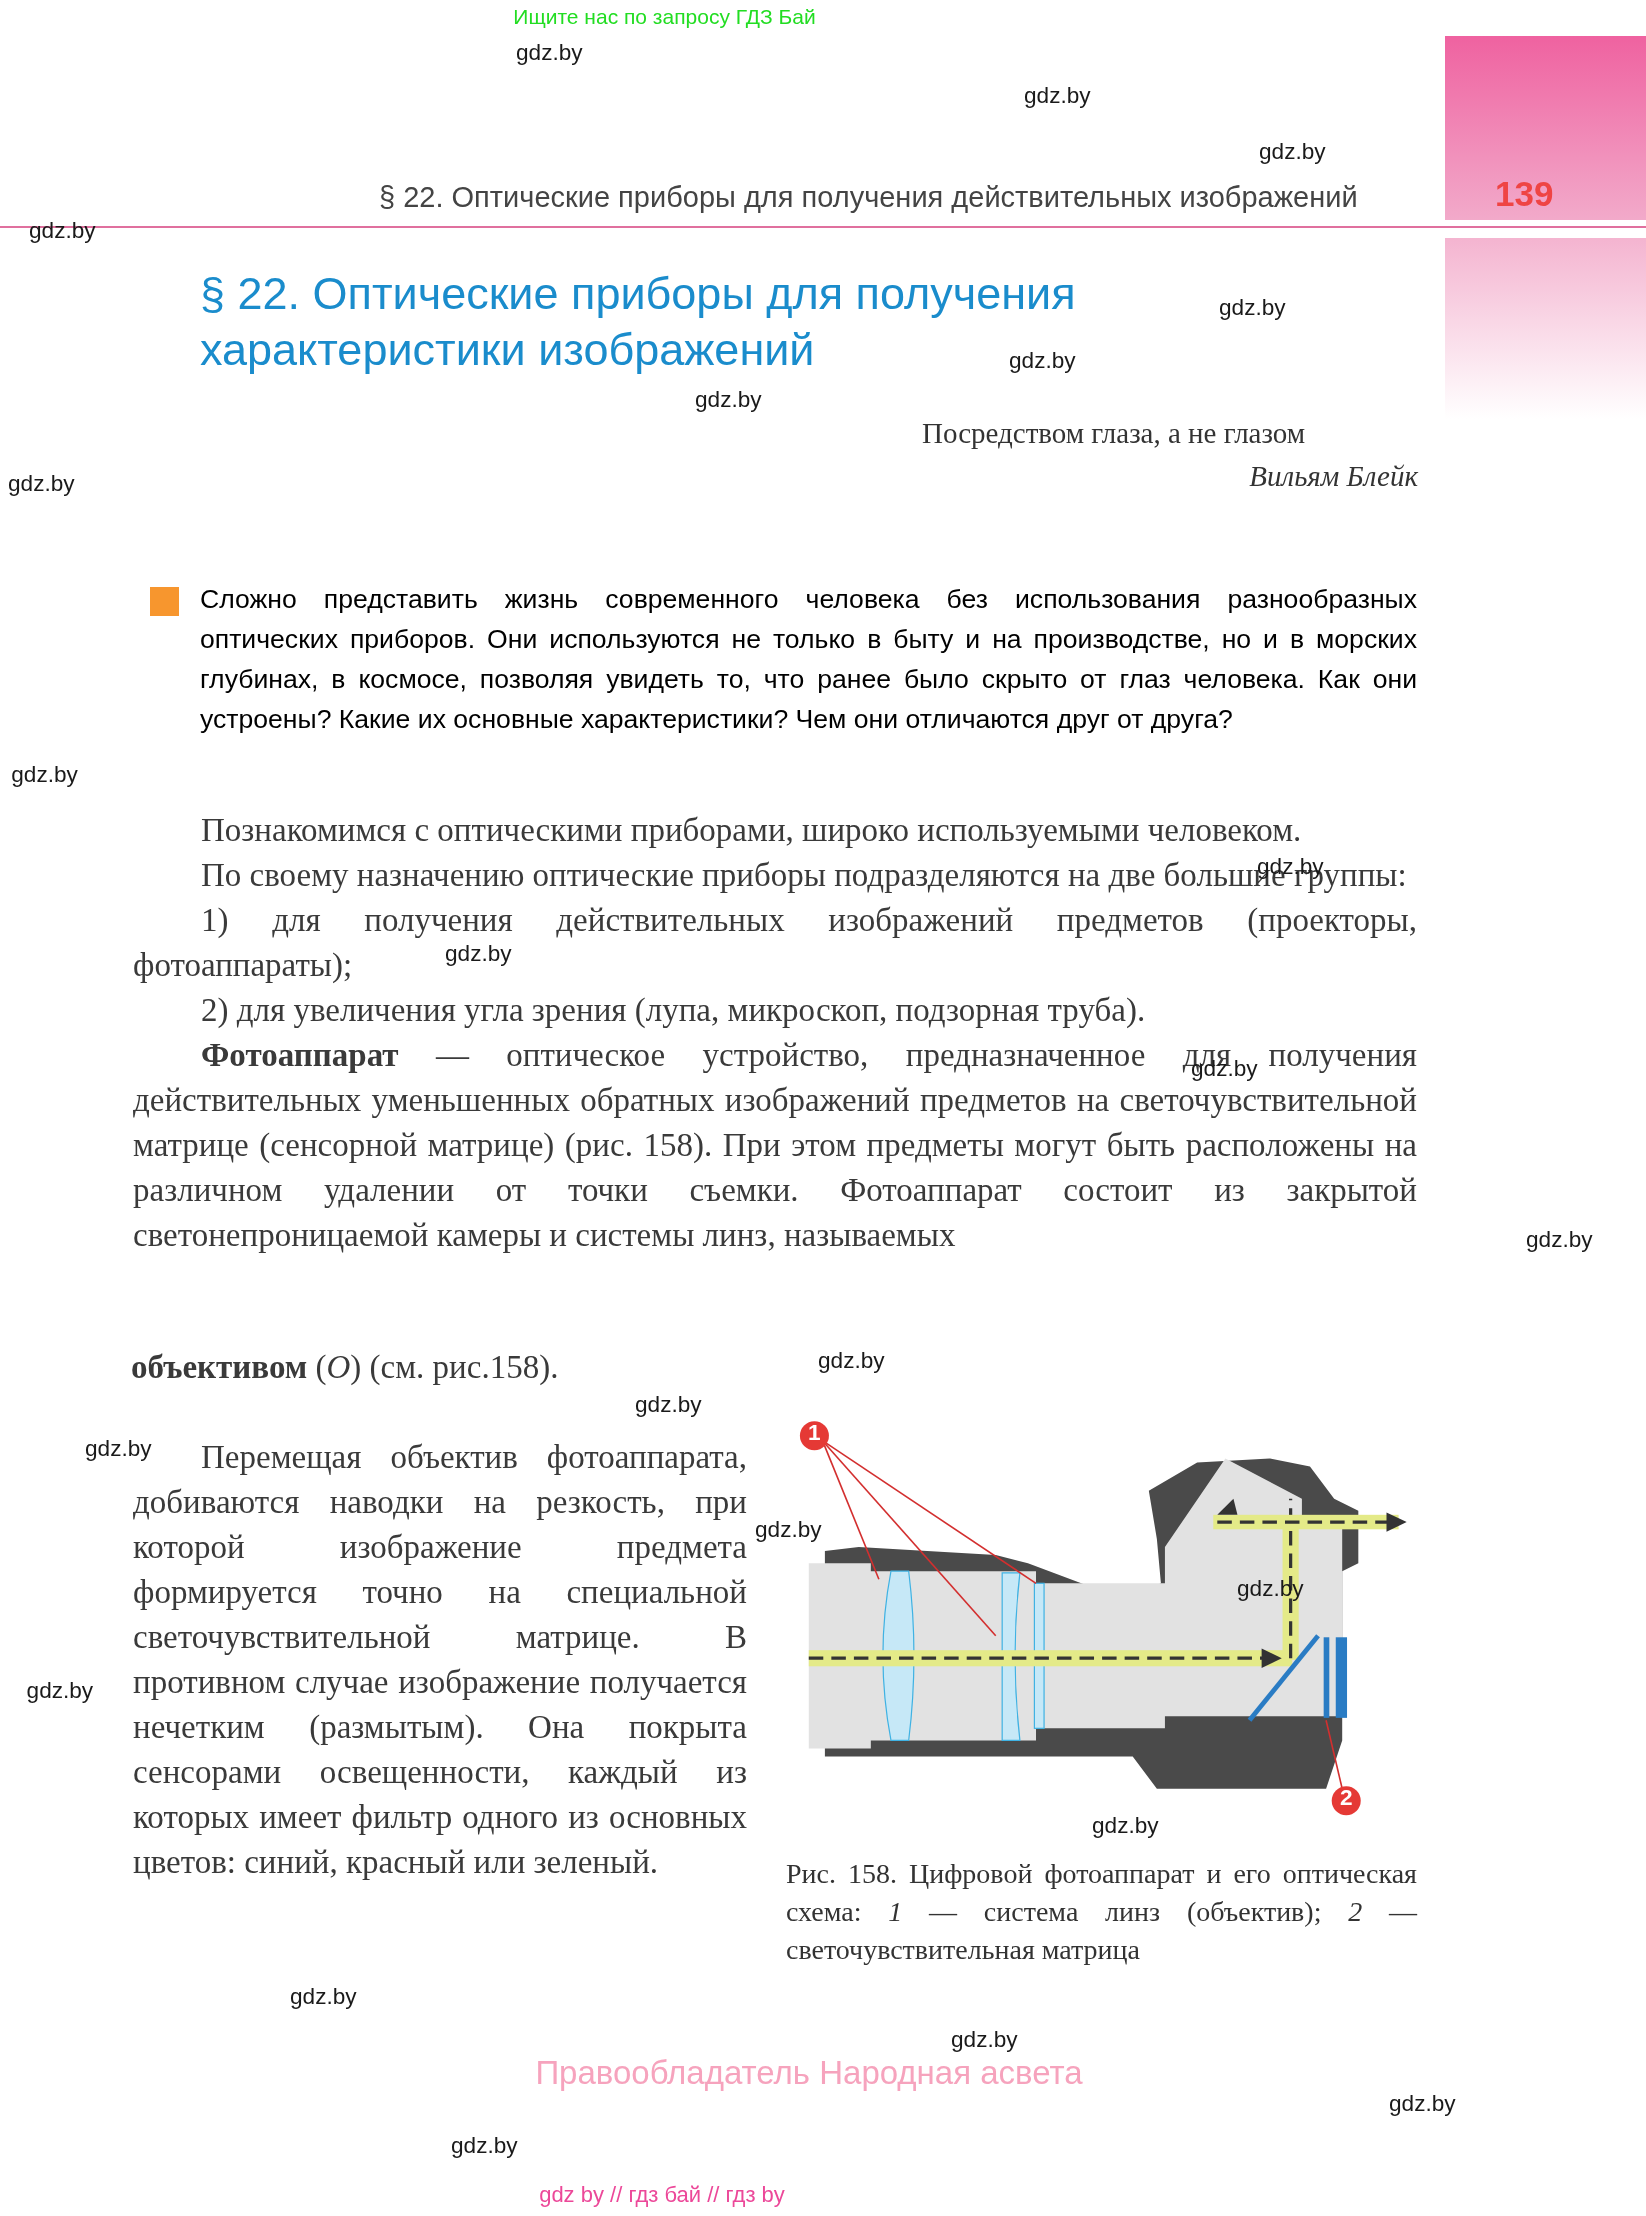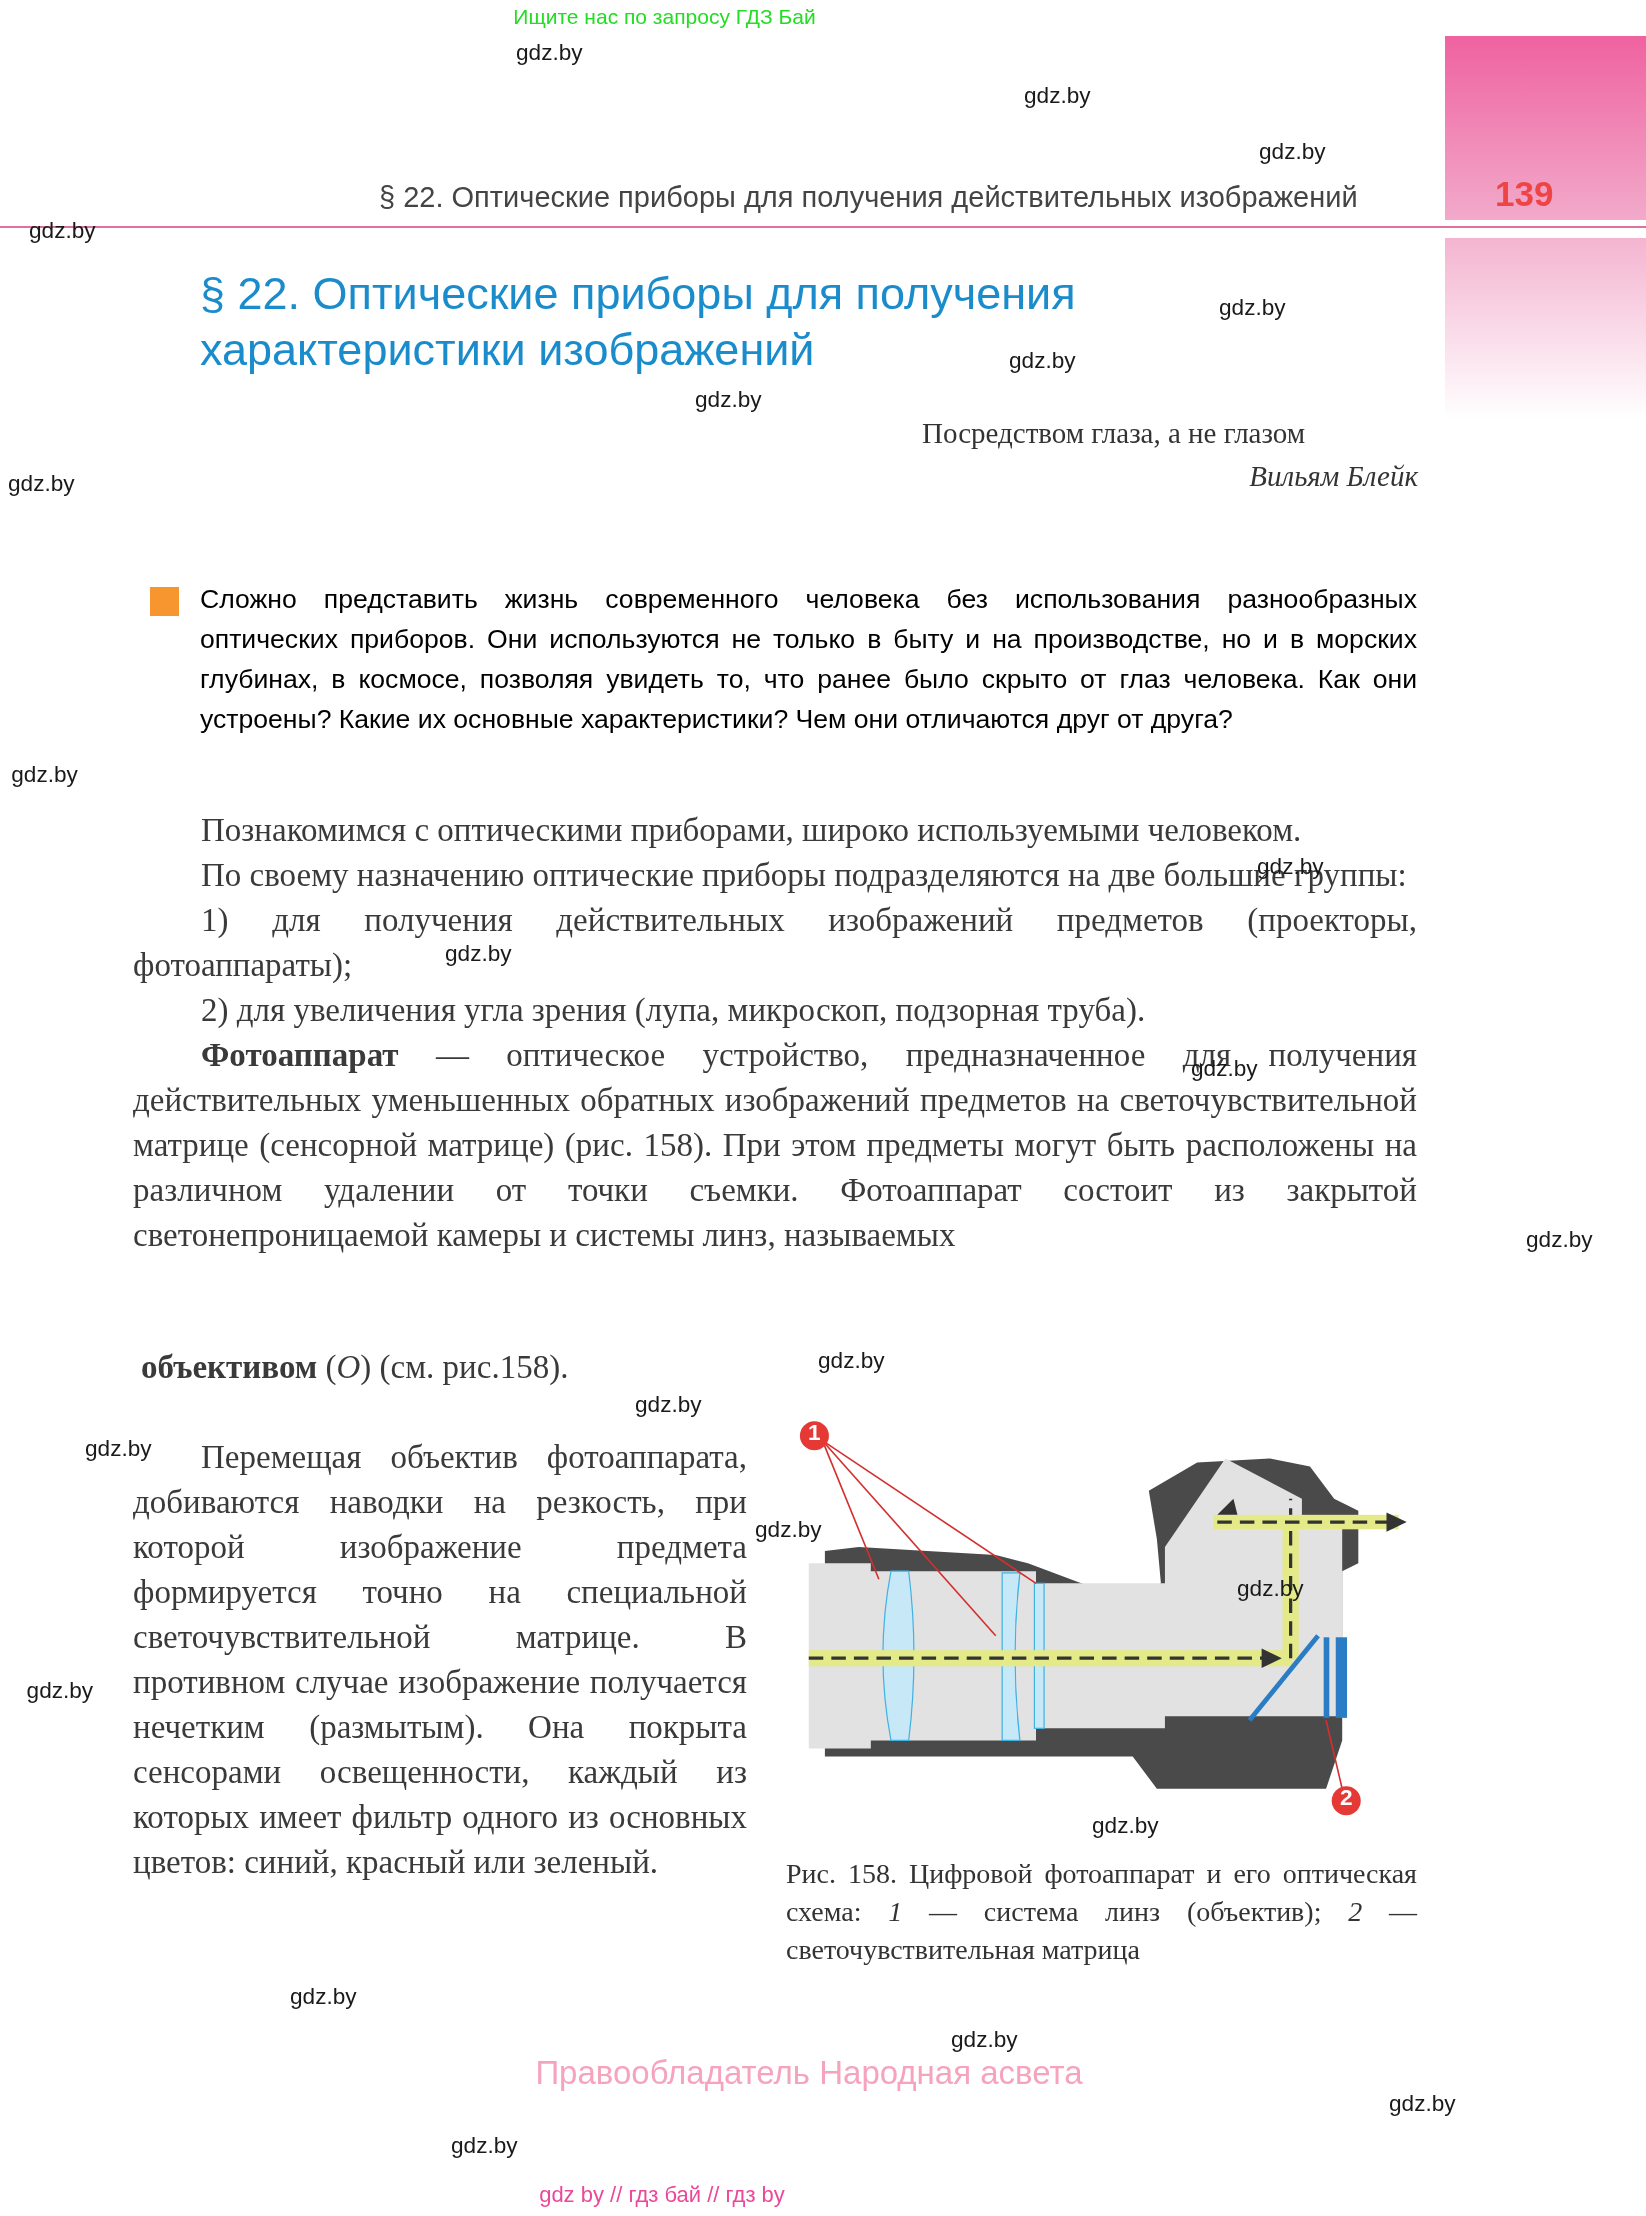--- a/index.html
+++ b/index.html
@@ -56,21 +56,21 @@
 <div class="abs intro">Сложно представить жизнь современного человека без использования разнообразных оптических приборов. Они используются не только в быту и на производстве, но и в морских глубинах, в космосе, позволяя увидеть то, что ранее было скрыто от глаз человека. Как они устроены? Какие их основные характеристики? Чем они отличаются друг от друга?</div>
 
 <div class="abs body main-body">
   <p>Познакомимся с оптическими приборами, широко используемыми человеком.</p>
   <p>По своему назначению оптические приборы подразделяются на две большие группы:</p>
   <p>1) для получения действительных изображений предметов (проекторы, фотоаппараты);</p>
   <p>2) для увеличения угла зрения (лупа, микроскоп, подзорная труба).</p>
   <p><b>Фотоаппарат</b><span> — оптическое устройство, предназначенное для получения действительных уменьшенных обратных изображений предметов на светочувствительной матрице (сенсорной матрице) (рис. 158). При этом предметы могут быть расположены на различном удалении от точки съемки. Фотоаппарат состоит из закрытой светонепроницаемой камеры и системы линз, называемых </span></p>
 </div>
 
-<div class="abs body" style="left:141px; top:1345px; width:614px;">
+<div class="abs body" style="left:131px; top:1345px; width:614px;">
   <p class="noindent"><b>объективом</b><span> (</span><i>O</i><span>) (см. рис.158).</span></p>
 </div>
 
 <div class="abs body col-body">
   <p>Перемещая объектив фотоаппарата, добиваются наводки на резкость, при которой изображение предмета формируется точно на специальной светочувствительной матрице. В противном случае изображение получается нечетким (размытым). Она покрыта сенсорами освещенности, каждый из которых имеет фильтр одного из основных цветов: синий, красный или зеленый.</p>
 </div>
 
 <div class="abs figure">
   <svg width="653" height="419" viewBox="0 0 810 520">
 

